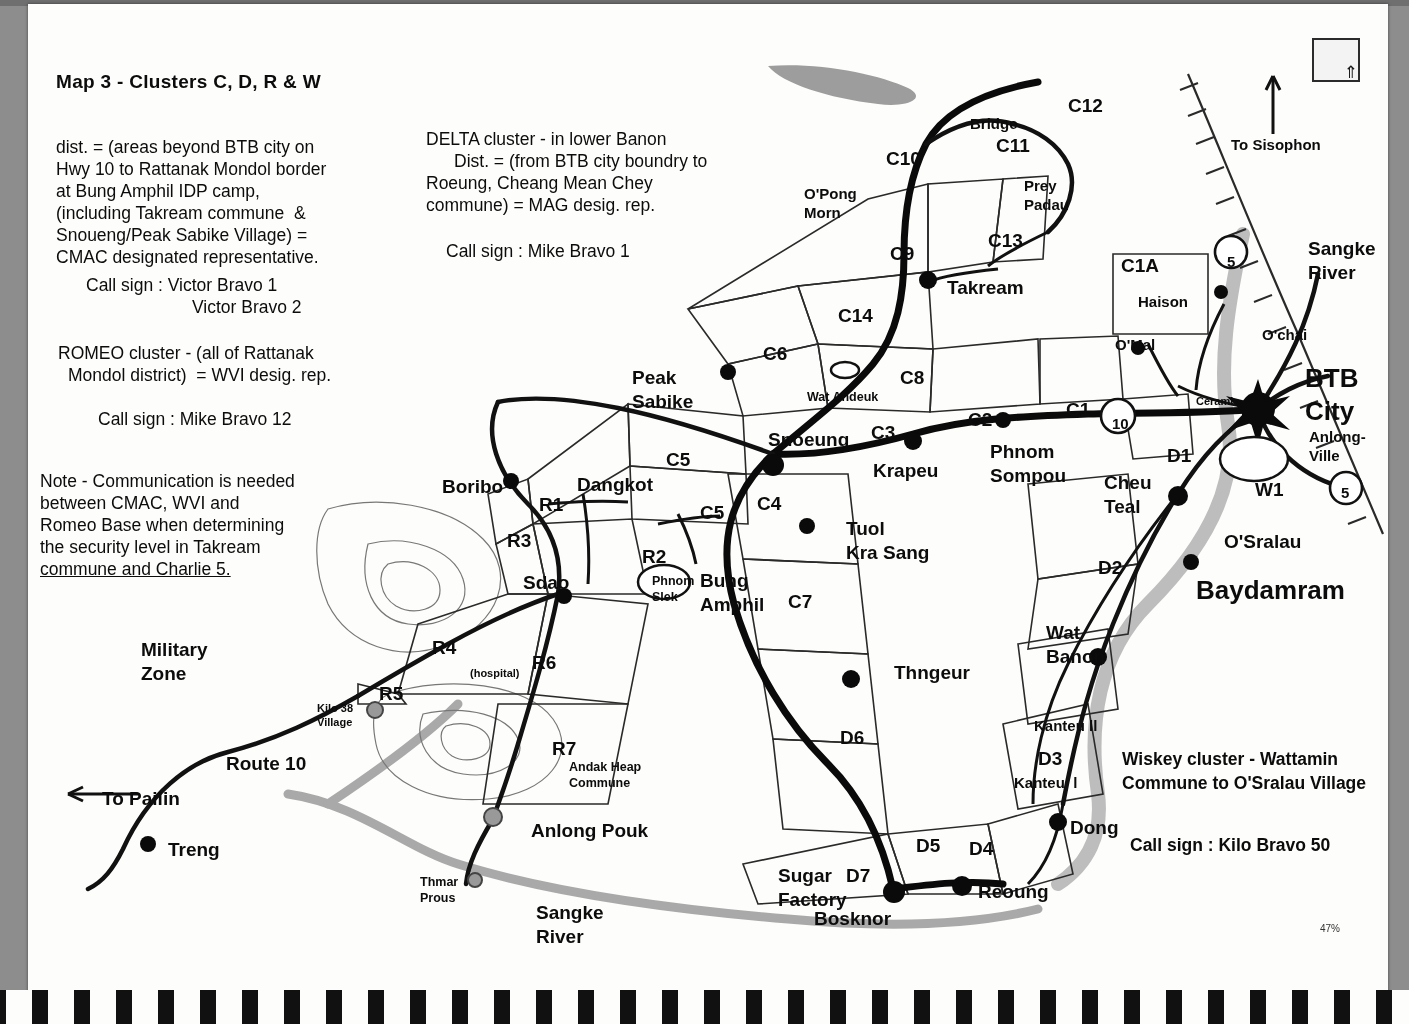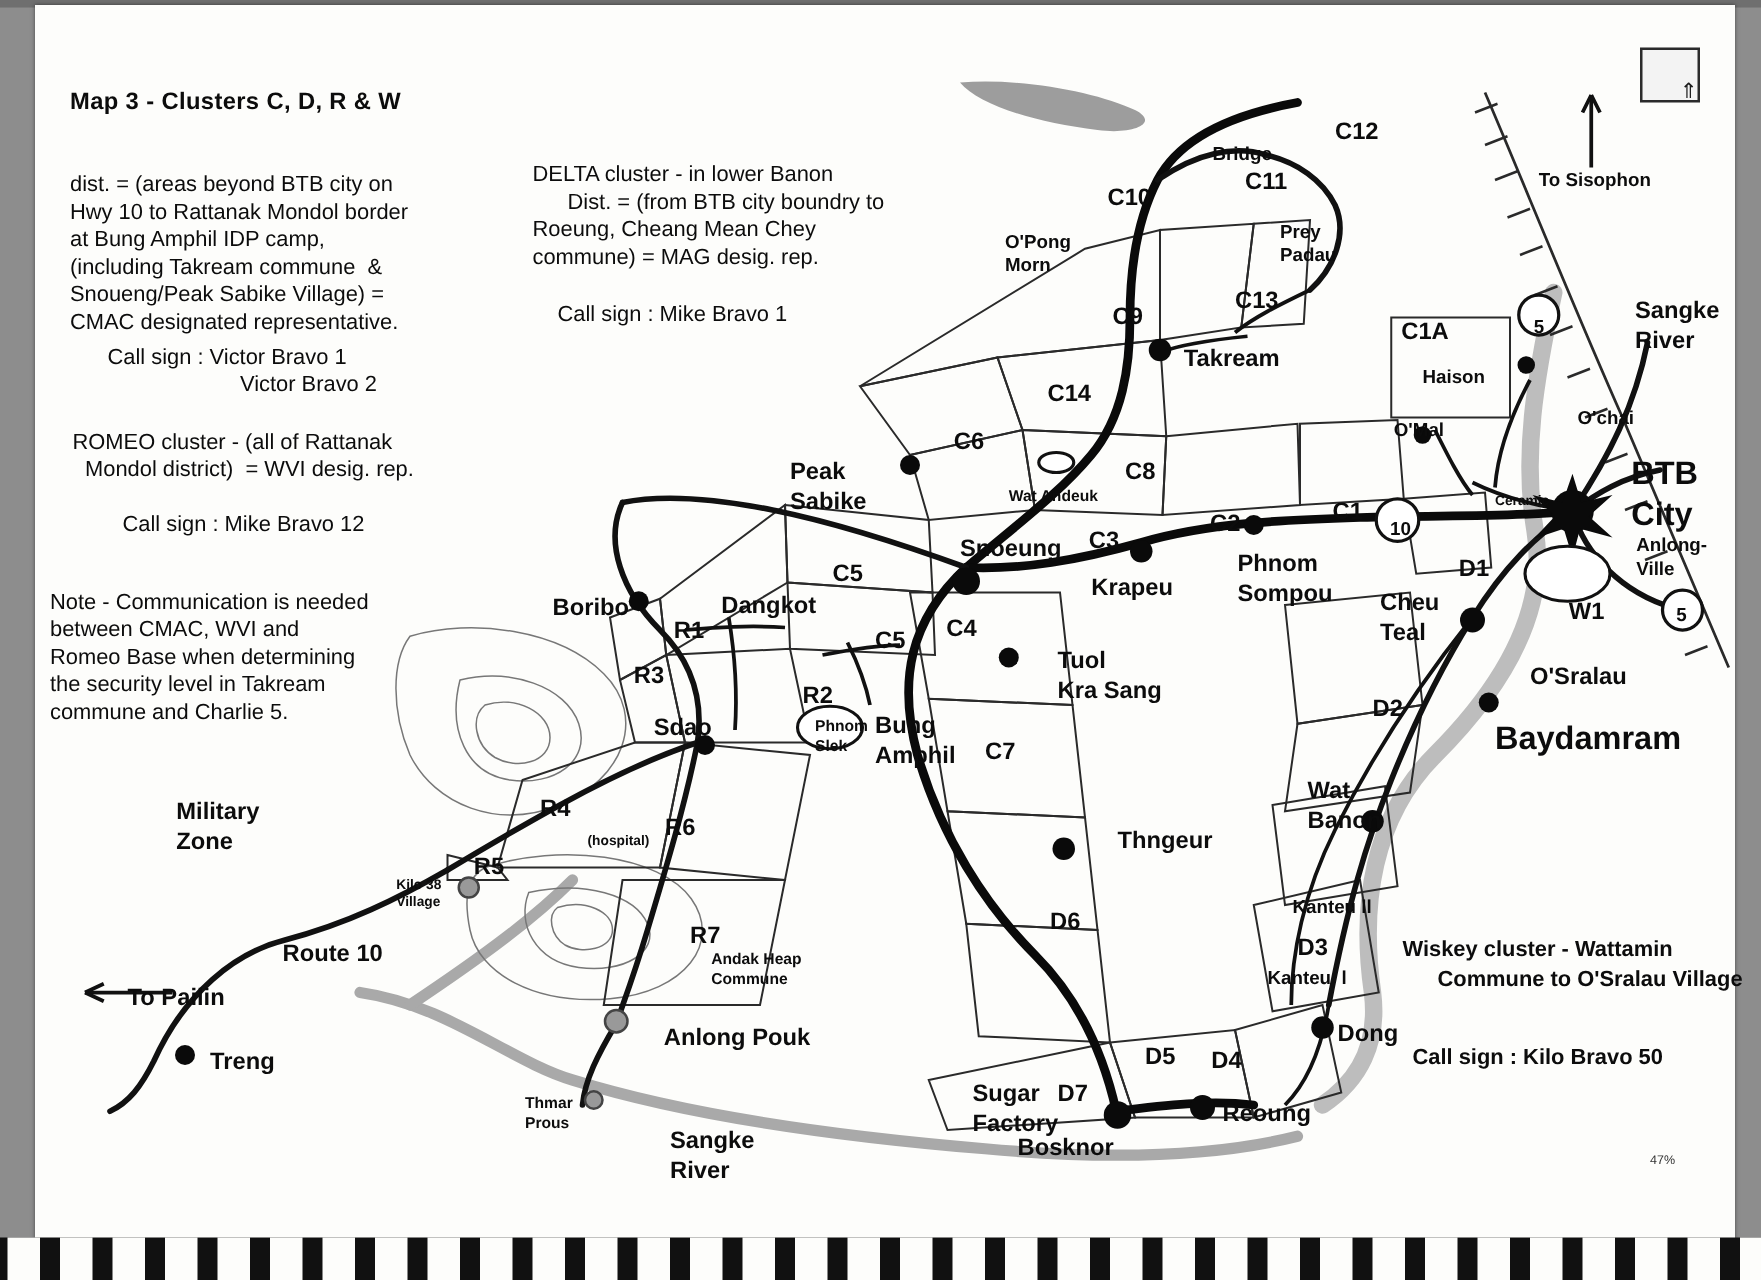--- a/index.html
+++ b/index.html
@@ -209,24 +209,24 @@
       <div class="txt blk" style="left:398px;top:124px;">DELTA cluster - in lower Banon</div>
       <div class="txt blk" style="left:398px;top:146px;margin-left:28px;">Dist. = (from BTB city boundry to</div>
       <div class="txt blk" style="left:398px;top:168px;">Roeung, Cheang Mean Chey</div>
       <div class="txt blk" style="left:398px;top:190px;">commune) = MAG desig. rep.</div>
       <div class="txt blk" style="left:418px;top:236px;">Call sign : Mike Bravo 1</div>
 
       <div class="txt blk" style="left:12px;top:466px;">Note - Communication is needed</div>
       <div class="txt blk" style="left:12px;top:488px;">between CMAC, WVI and</div>
       <div class="txt blk" style="left:12px;top:510px;">Romeo Base when determining</div>
       <div class="txt blk" style="left:12px;top:532px;">the security level in Takream</div>
-      <div class="txt blk" style="left:12px;top:554px;">commune and Charlie 5.</div>
+      <div class="txt blk" style="left:12px;top:554px;text-decoration:underline;">commune and Charlie 5.</div>
 
       <div class="txt blkb" style="left:1094px;top:744px;">Wiskey cluster - Wattamin</div>
-      <div class="txt blkb" style="left:1094px;top:768px;margin-left:28px;">Commune to O'Sralau Village</div>
+      <div class="txt blkb" style="left:1094px;top:768px;">Commune to O'Sralau Village</div>
       <div class="txt blkb" style="left:1102px;top:830px;">Call sign : Kilo Bravo 50</div>
 
       <div id="labels">
           <div class="txt big" style="left: 1040px; top: 90px;">C12</div>
           <div class="txt big" style="left: 968px; top: 130px;">C11</div>
           <div class="txt big" style="left: 858px; top: 143px;">C10</div>
           <div class="txt lbl" style="left: 942px; top: 110px;">Bridge</div>
           <div class="txt lbl" style="left: 1203px; top: 131px; text-align: center;">To Sisophon</div>
           <div class="txt lbl" style="left: 996px; top: 172px;">Prey
 Padau</div>

